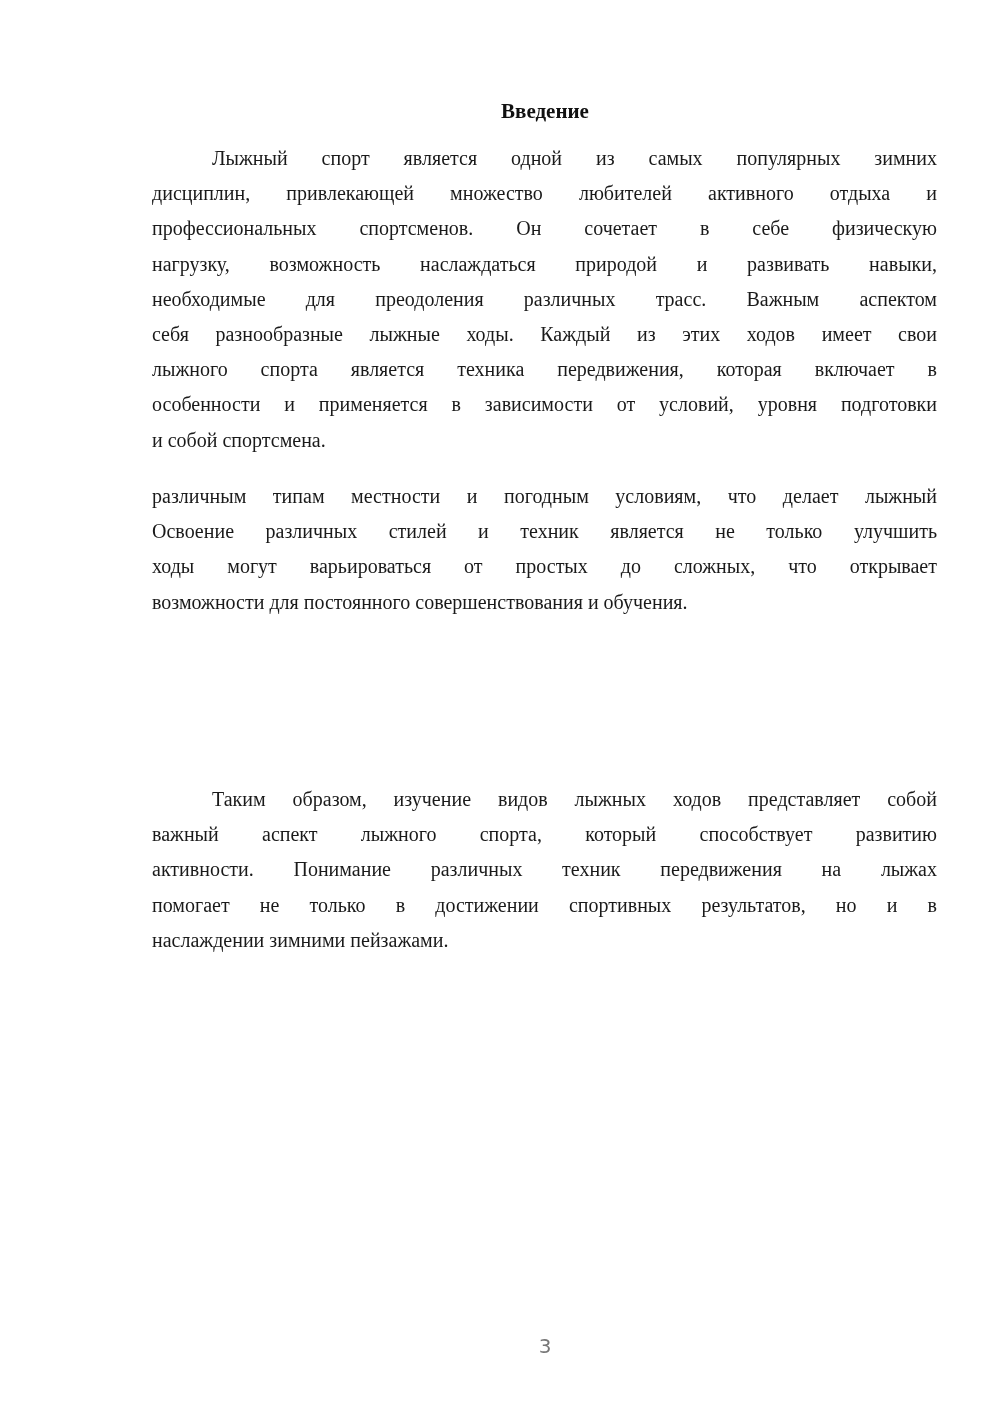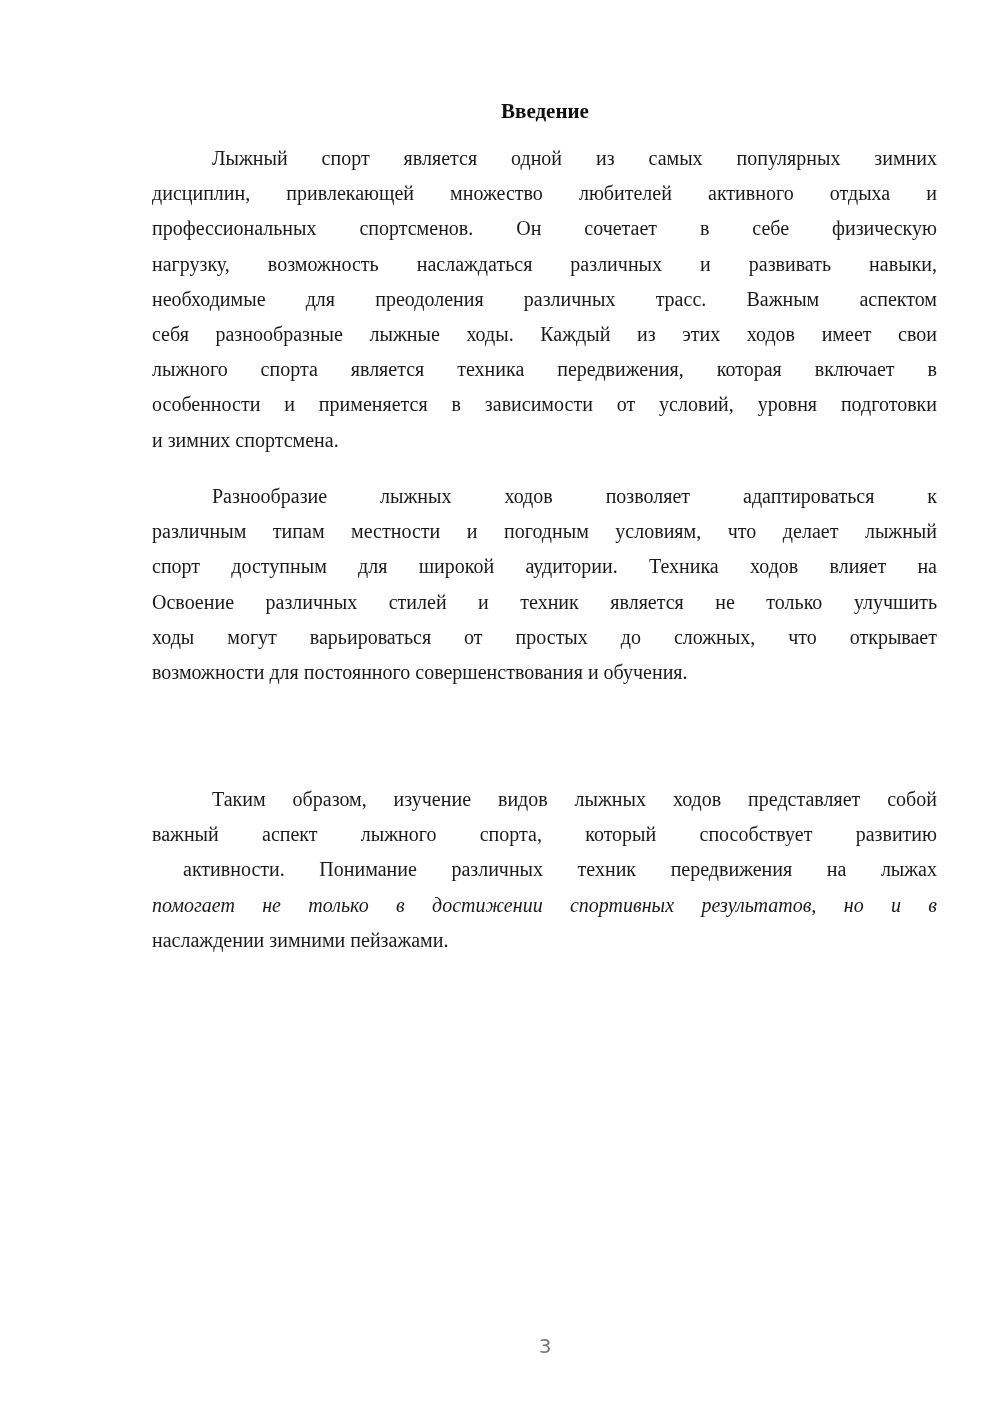--- a/index.html
+++ b/index.html
@@ -31,39 +31,37 @@
 </head>
 <body>
 
 <div class="page">
   <div class="title">Введение</div>
 
   <div class="para" style="top:141px;">
     <span class="line indent" style="white-space: normal; overflow: hidden;">Лыжный спорт является одной из самых популярных зимних</span>
     <span class="line" style="white-space: normal; overflow: hidden;">дисциплин, привлекающей множество любителей активного отдыха и</span>
     <span class="line" style="white-space: normal; overflow: hidden;">профессиональных спортсменов. Он сочетает в себе физическую</span>
-    <span class="line" style="white-space: normal; overflow: hidden;">нагрузку, возможность наслаждаться различных и развивать навыки,</span>
+    <span class="line" style="white-space: normal; overflow: hidden;">нагрузку, возможность наслаждаться природой и развивать навыки,</span>
     <span class="line" style="white-space: normal; overflow: hidden;">необходимые для преодоления различных трасс. Важным аспектом</span>
     <span class="line" style="white-space: normal; overflow: hidden;">себя разнообразные лыжные ходы. Каждый из этих ходов имеет свои</span>
     <span class="line" style="white-space: normal; overflow: hidden;">лыжного спорта является техника передвижения, которая включает в</span>
     <span class="line" style="white-space: normal; overflow: hidden;">особенности и применяется в зависимости от условий, уровня подготовки</span>
-    <span class="line last" style="white-space: normal; overflow: hidden;">и зимних спортсмена.</span>
+    <span class="line last" style="white-space: normal; overflow: hidden;">и собой спортсмена.</span>
   </div>
 
   <div class="para" style="top:479px;">
-    <span class="line indent" style="white-space: normal; overflow: hidden;">Разнообразие лыжных ходов позволяет адаптироваться к</span>
     <span class="line" style="white-space: normal; overflow: hidden;">различным типам местности и погодным условиям, что делает лыжный</span>
-    <span class="line" style="white-space: normal; overflow: hidden;">спорт доступным для широкой аудитории. Техника ходов влияет на</span>
     <span class="line" style="white-space: normal; overflow: hidden;">Освоение различных стилей и техник является не только улучшить</span>
     <span class="line" style="white-space: normal; overflow: hidden;">ходы могут варьироваться от простых до сложных, что открывает</span>
     <span class="line last" style="white-space: normal; overflow: hidden;">возможности для постоянного совершенствования и обучения.</span>
   </div>
 
   <div class="para" style="top:782px;">
     <span class="line indent" style="white-space: normal; overflow: hidden;">Таким образом, изучение видов лыжных ходов представляет собой</span>
     <span class="line" style="white-space: normal; overflow: hidden;">важный аспект лыжного спорта, который способствует развитию</span>
-    <span class="line" style="white-space: normal; overflow: hidden; margin-left: 31px;">активности. Понимание различных техник передвижения на лыжах</span>
-    <span class="line" style="white-space: normal; overflow: hidden; font-style: italic;">помогает не только в достижении спортивных результатов, но и в</span>
+    <span class="line" style="white-space: normal; overflow: hidden;">активности. Понимание различных техник передвижения на лыжах</span>
+    <span class="line" style="white-space: normal; overflow: hidden;">помогает не только в достижении спортивных результатов, но и в</span>
     <span class="line last" style="white-space: normal; overflow: hidden;">наслаждении зимними пейзажами.</span>
   </div>
 
   <div class="pagenum">3</div>
 </div>
 
 </body></html>

